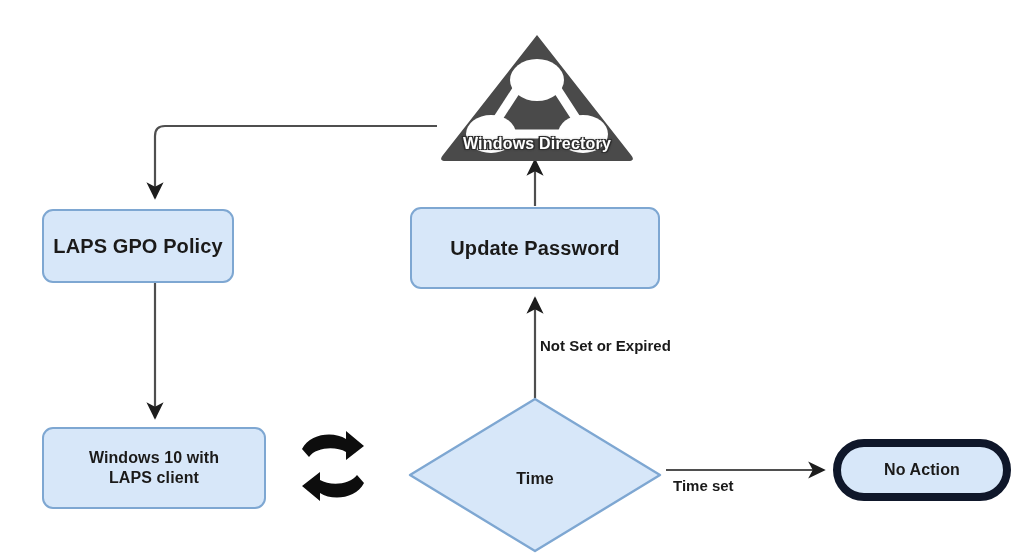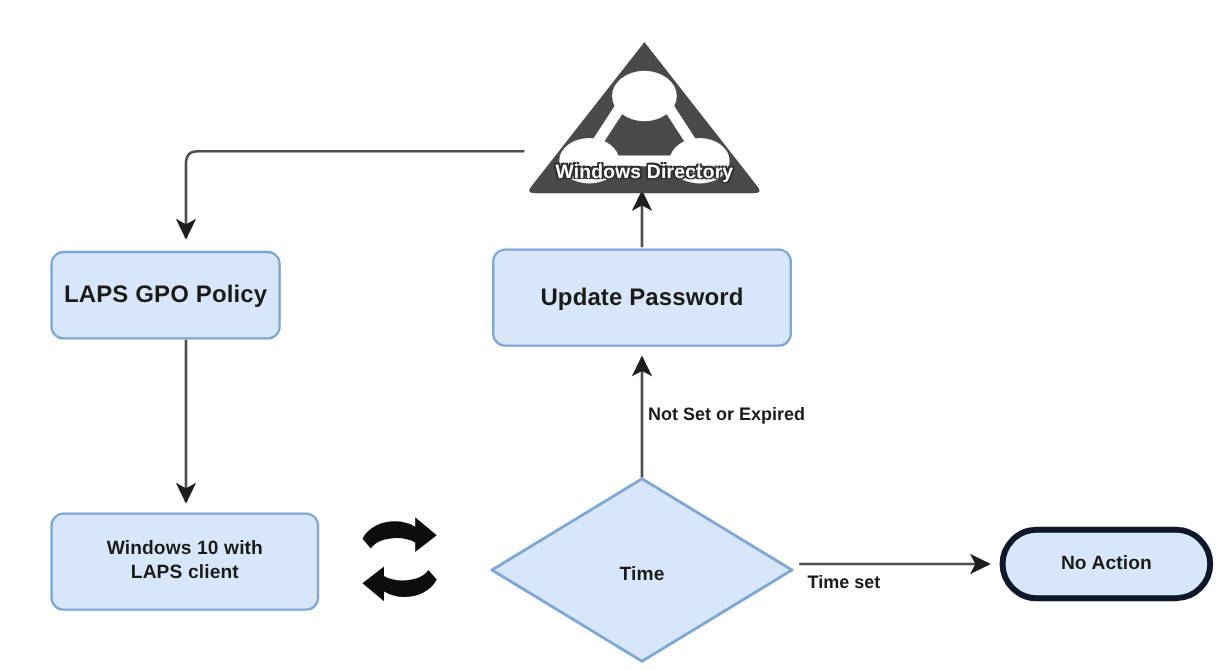--- a/index.html
+++ b/index.html
@@ -37,21 +37,21 @@
     font-weight: bold;
     letter-spacing: .1px;
   }
   .box {
     background: #d7e7f9;
     border: 2px solid #7ea7d2;
     border-radius: 11px;
   }
   .pill {
     background: #d7e7f9;
-    border: 5px solid #0f172a;
+    border: 8px solid #0f172a;
     border-radius: 999px;
   }
   .node .label {
     line-height: 1.22;
     text-shadow: 0 0 1px rgba(255,255,255,.35);
   }
 
   
   #node-laps-gpo {
     left: 42px; top: 209px;

